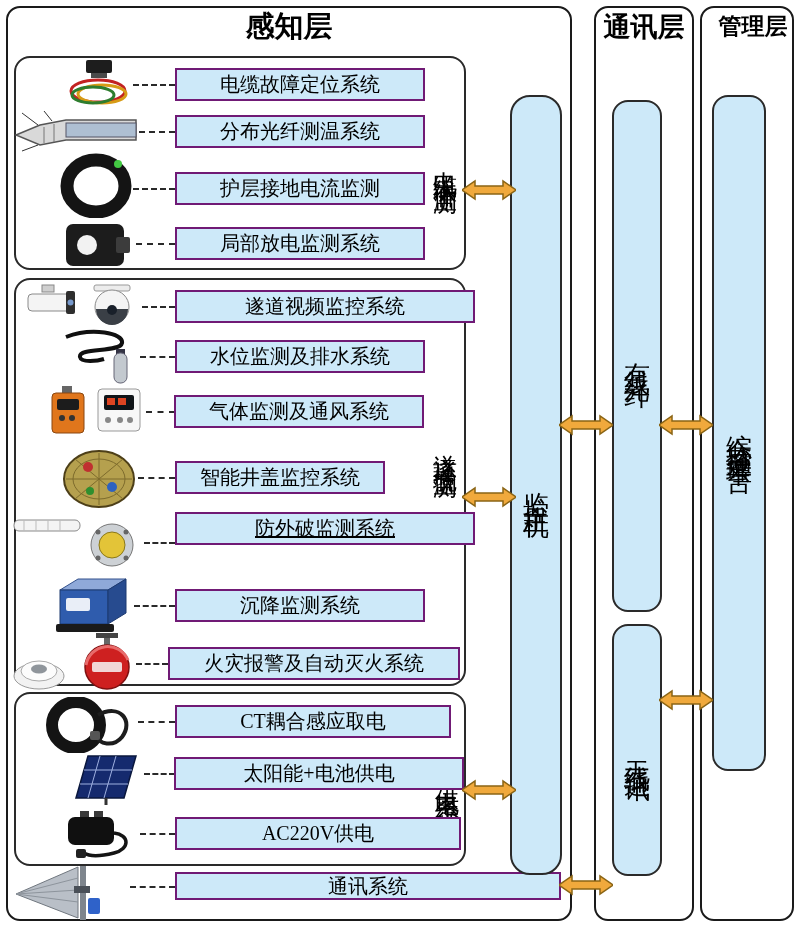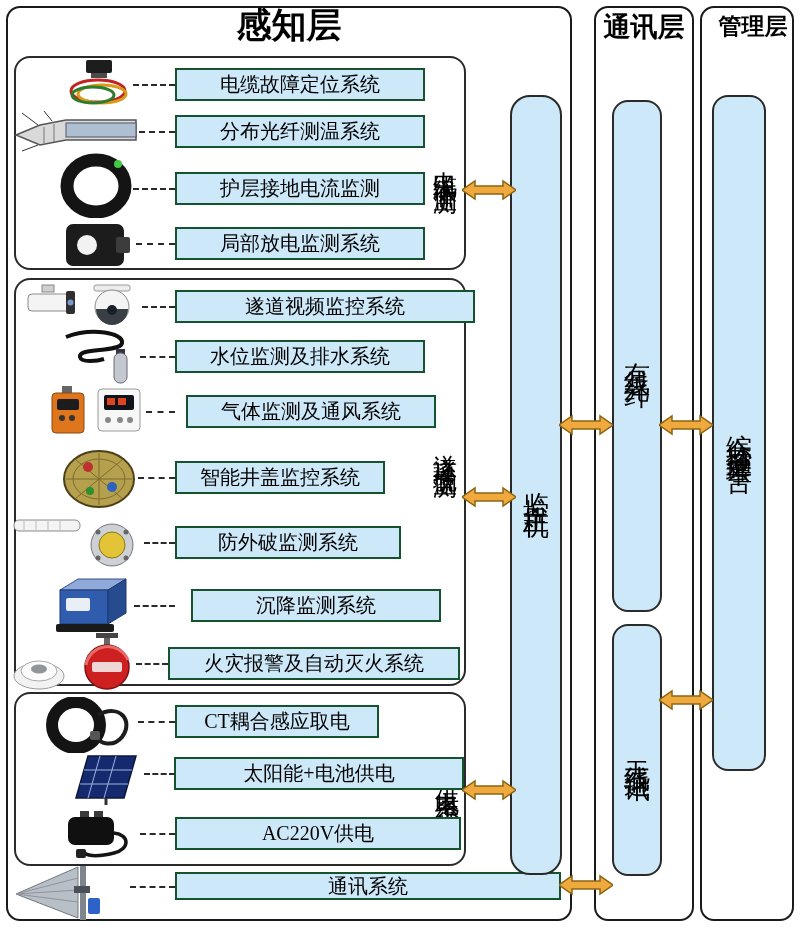--- a/index.html
+++ b/index.html
@@ -1,21 +1,21 @@
 <!DOCTYPE html>
 <html><head>
 <meta charset="utf-8">
 <style>
   html,body{margin:0;padding:0;background:#fff;}
   .canvas{position:relative;width:800px;height:927px;background:#fff;
           font-family:"Liberation Serif","DejaVu Serif",serif;color:#000;overflow:hidden;}
   .frame{position:absolute;border:2px solid #1a1a1a;border-radius:14px;box-sizing:border-box;}
   .group{position:absolute;border:2px solid #2a2a2a;border-radius:16px;box-sizing:border-box;}
-  .ltitle{position:absolute;text-align:center;font-weight:700;font-size:35px;line-height:34px;}
-  .lbl{position:absolute;height:33px;background:#cde9f9;border:2px solid #14532d;box-sizing:border-box;
+  .ltitle{position:absolute;text-align:center;font-weight:700;font-size:29px;line-height:34px;}
+  .lbl{position:absolute;height:33px;background:#cde9f9;border:2px solid #701a75;box-sizing:border-box;
        display:flex;align-items:center;justify-content:center;font-size:20px;white-space:nowrap;}
   .vbox{position:absolute;background:#cde9f9;border:2px solid #2a2a2a;border-radius:16px;box-sizing:border-box;
         display:flex;align-items:center;justify-content:center;}
   .vtext{writing-mode:vertical-rl;text-orientation:mixed;font-size:26px;letter-spacing:7px;}
   .side{position:absolute;writing-mode:vertical-rl;text-orientation:mixed;font-size:24px;letter-spacing:4px;
         display:flex;align-items:center;justify-content:center;width:30px;}
   .dash{position:absolute;height:0;border-top:2px dashed #2a2a2a;}
   .icon{position:absolute;line-height:0;}
   .arrow{position:absolute;line-height:0;}
 </style>
@@ -120,21 +120,21 @@
       <rect x="48" y="5" width="42" height="42" rx="4" fill="#f7f7f7" stroke="#999"></rect>
       <rect x="54" y="11" width="30" height="15" rx="2" fill="#101418"></rect>
       <rect x="57" y="14" width="8" height="7" fill="#dd4422"></rect>
       <rect x="68" y="14" width="8" height="7" fill="#dd4422"></rect>
       <circle cx="58" cy="36" r="3" fill="#888"></circle>
         <circle cx="70" cy="36" r="3" fill="#888"></circle>
         <circle cx="80" cy="36" r="3" fill="#888"></circle>
     </svg>
   </div>
   <div class="dash" style="left:146px;top:411px;width:29px;"></div>
-  <div class="lbl" style="left:186px;top:395px;width:250px;">气体监测及通风系统</div>
+  <div class="lbl" style="left:174px;top:395px;width:250px;">气体监测及通风系统</div>
 
   <div class="icon" style="left:60px;top:449px;">
     <svg width="78" height="60" viewBox="0 0 78 60">
       <ellipse cx="39" cy="30" rx="35" ry="28" fill="#b5a04e" stroke="#4d3f18" stroke-width="2"></ellipse>
       <ellipse cx="39" cy="30" rx="26" ry="20" fill="none" stroke="#7d6b2c"></ellipse>
       <line x1="39" y1="4" x2="39" y2="56" stroke="#7d6b2c"></line>
       <line x1="6" y1="30" x2="72" y2="30" stroke="#7d6b2c"></line>
       <line x1="15" y1="10" x2="63" y2="50" stroke="#7d6b2c"></line>
       <line x1="63" y1="10" x2="15" y2="50" stroke="#7d6b2c"></line>
       <circle cx="28" cy="18" r="5" fill="#c03030"></circle>
@@ -156,33 +156,33 @@
       <rect x="96" y="20" width="8" height="22" fill="#b89b20"></rect>
       <rect x="89" y="27" width="22" height="8" fill="#b89b20"></rect>
       <circle cx="100" cy="31" r="13" fill="#e3c438" stroke="#8a7818"></circle>
       <circle cx="86" cy="18" r="2.5" fill="#666"></circle>
         <circle cx="114" cy="18" r="2.5" fill="#666"></circle>
       <circle cx="86" cy="44" r="2.5" fill="#666"></circle>
         <circle cx="114" cy="44" r="2.5" fill="#666"></circle>
     </svg>
   </div>
   <div class="dash" style="left:144px;top:542px;width:31px;"></div>
-  <div class="lbl" style="left:175px;top:526px;width:226px;">防外破监测系统</div>
+  <div class="lbl" style="left:175px;top:512px;width:300px;text-decoration:underline;">防外破监测系统</div>
 
   <div class="icon" style="left:50px;top:574px;">
     <svg width="82" height="62" viewBox="0 0 82 62">
       <polygon points="10,16 28,5 76,5 58,16" fill="#8fa9d9" stroke="#33518c"></polygon>
       <rect x="10" y="16" width="48" height="34" fill="#2f5cad" stroke="#1d3a70"></rect>
       <polygon points="58,16 76,5 76,39 58,50" fill="#274b8f" stroke="#1d3a70"></polygon>
       <rect x="16" y="24" width="24" height="13" rx="2" fill="#e9eef7"></rect>
       <rect x="6" y="50" width="58" height="8" rx="2" fill="#1a1a1a"></rect>
     </svg>
   </div>
   <div class="dash" style="left:134px;top:605px;width:41px;"></div>
-  <div class="lbl" style="left:175px;top:589px;width:250px;margin-left:16px;">沉降监测系统</div>
+  <div class="lbl" style="left:175px;top:589px;width:250px;">沉降监测系统</div>
 
   <div class="icon" style="left:12px;top:632px;">
     <svg width="122" height="60" viewBox="0 0 122 60">
       <ellipse cx="27" cy="44" rx="25" ry="13" fill="#f2f2f2" stroke="#999"></ellipse>
       <ellipse cx="27" cy="39" rx="18" ry="10" fill="#fcfcfc" stroke="#aaa"></ellipse>
       <ellipse cx="27" cy="37" rx="8" ry="4.5" fill="#8f959b"></ellipse>
       <rect x="84" y="1" width="22" height="5" fill="#444"></rect>
       <rect x="92" y="6" width="6" height="9" fill="#666"></rect>
       <circle cx="95" cy="35" r="22" fill="#ce2020" stroke="#801010" stroke-width="1.5"></circle>
       <path d="M74,33 a22,22 0 0 1 42,-5" fill="none" stroke="#e86a6a" stroke-width="3"></path>
@@ -193,21 +193,21 @@
   <div class="lbl" style="left:168px;top:647px;width:292px;">火灾报警及自动灭火系统</div>
 
   <div class="icon" style="left:46px;top:697px;">
     <svg width="90" height="56" viewBox="0 0 90 56">
       <ellipse cx="30" cy="28" rx="24" ry="23" fill="none" stroke="#141414" stroke-width="12"></ellipse>
       <path d="M52,18 C74,6 88,24 76,40 C68,50 52,48 50,38" fill="none" stroke="#1d1d1d" stroke-width="4"></path>
       <rect x="44" y="34" width="10" height="9" rx="2" fill="#555"></rect>
     </svg>
   </div>
   <div class="dash" style="left:138px;top:721px;width:37px;"></div>
-  <div class="lbl" style="left:175px;top:705px;width:204px;font-family:Liberation Serif, serif;">CT耦合感应取电</div>
+  <div class="lbl" style="left:175px;top:705px;width:276px;font-family:Liberation Serif, serif;">CT耦合感应取电</div>
 
   <div class="icon" style="left:70px;top:752px;">
     <svg width="72" height="54" viewBox="0 0 72 54">
       <polygon points="6,46 18,4 66,4 54,46" fill="#152a6e" stroke="#0a173d" stroke-width="1.5"></polygon>
       <line x1="14" y1="18" x2="62" y2="18" stroke="#9fb0e0"></line>
       <line x1="10" y1="32" x2="58" y2="32" stroke="#9fb0e0"></line>
       <line x1="30" y1="4" x2="18" y2="46" stroke="#9fb0e0"></line>
       <line x1="46" y1="4" x2="34" y2="46" stroke="#9fb0e0"></line>
       <line x1="36" y1="46" x2="36" y2="53" stroke="#333" stroke-width="3"></line>
     </svg>

